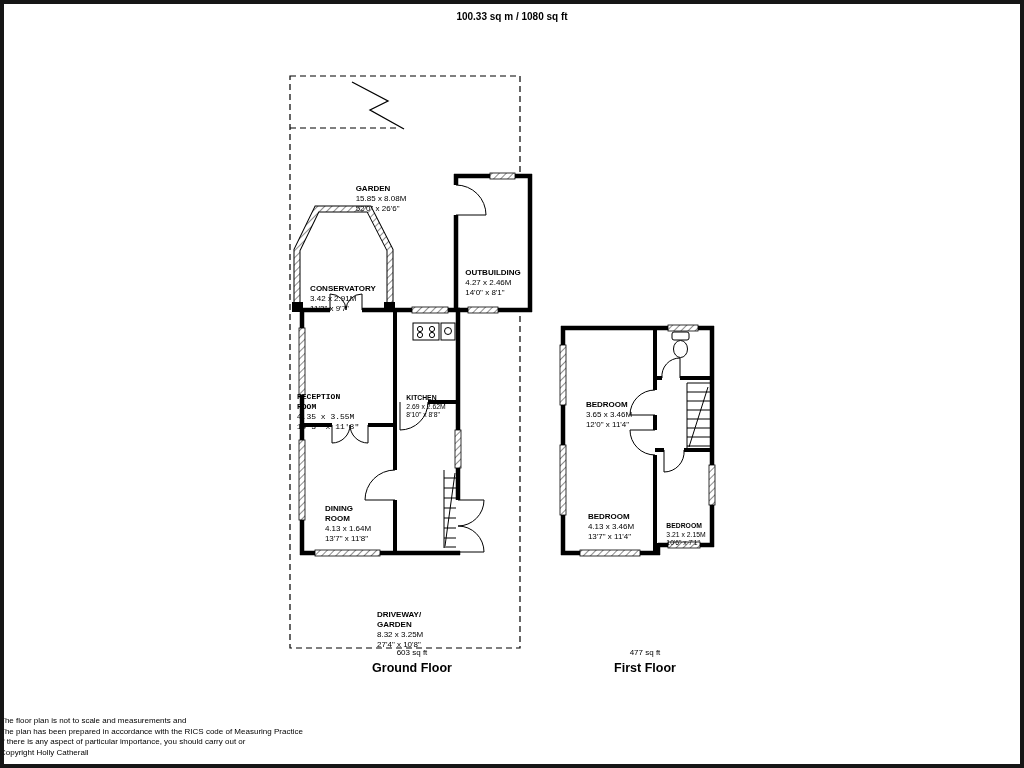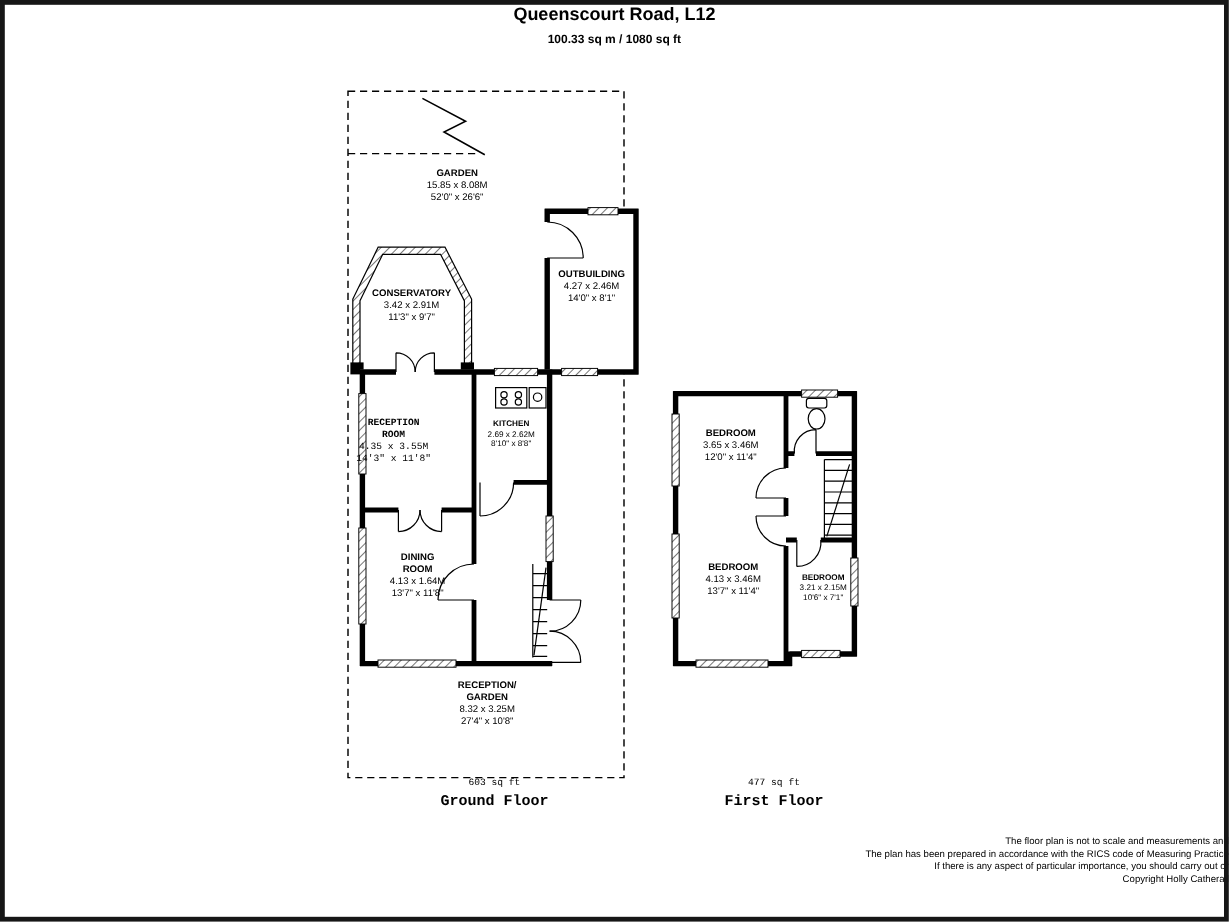--- a/index.html
+++ b/index.html
@@ -8,31 +8,31 @@
     background:#ffffff;color:#000;
     font-family:"Liberation Sans","DejaVu Sans",sans-serif;
   }
   .page-border{position:absolute;inset:0;border:4px solid #161616;pointer-events:none;}
   svg.plan{position:absolute;left:0;top:0;}
 
   .header{position:absolute;top:4px;left:0;width:100%;text-align:center;}
   .title{font-size:15px;font-weight:bold;}
   .subtitle{font-size:10px;font-weight:bold;margin-top:7px;}
 
-  .room-label{position:absolute;transform:translateX(-50%);text-align:center;}
+  .room-label{position:absolute;transform:translateX(-50%);margin-top:44px;}
   .rname{font-weight:bold;font-size:8px;line-height:10px;margin:0 auto;}
   .rdim{font-size:8px;line-height:10px;white-space:nowrap;}
   .room-label.small .rname{font-size:6.8px;line-height:8.5px;}
   .room-label.small .rdim{font-size:6.8px;line-height:8.5px;}
 
-  .caption{position:absolute;transform:translateX(-50%);text-align:center;font-family:Liberation Mono, monospace;}
+  .caption{position:absolute;transform:translateX(-50%);text-align:center;}
   .cap-area{font-size:8px;line-height:10px;}
   .cap-name{font-size:12.5px;font-weight:bold;margin-top:3px;}
 
-  .disclaimer{position:absolute;top:696px;left:0;width:100%;text-align:right;font-size:8px;line-height:10.5px;}
+  .disclaimer{position:absolute;top:716px;left:0;width:100%;text-align:left;font-size:8px;line-height:10.5px;}
 </style>
 </head>
 <body>
 
 <svg class="plan" width="1024" height="768" viewBox="0 0 1024 768">
   <defs>
     <pattern id="hatch" width="5" height="5" patternUnits="userSpaceOnUse" patternTransform="rotate(45)">
       <rect width="5" height="5" fill="#ffffff"></rect>
       <line x1="0" y1="0" x2="0" y2="5" stroke="#000000" stroke-width="0.9"></line>
     </pattern>
@@ -140,21 +140,20 @@
     </g>
 
     <g fill="#ffffff" stroke="#000" stroke-width="1">
       <rect x="672" y="332" width="17" height="8" rx="2"></rect>
       <ellipse cx="680.5" cy="349" rx="7" ry="8.5"></ellipse>
     </g>
   </g>
 </svg>
 
 <div class="header">
-  <div class="title">Queenscourt Road, L12</div>
   <div class="subtitle">100.33 sq m /  1080 sq ft</div>
 </div>
 
 <div class="room-label" style="left:381px;top:140px;">
   <div class="rname">GARDEN</div>
   <div class="rdim">15.85 x 8.08M</div>
   <div class="rdim">52'0" x 26'6"</div>
 </div>
 
 <div class="room-label" style="left:343px;top:240px;">
@@ -181,21 +180,21 @@
   <div class="rdim">8'10" x 8'8"</div>
 </div>
 
 <div class="room-label" style="left:348px;top:460px;">
   <div class="rname" style="width:46px;">DINING ROOM</div>
   <div class="rdim">4.13 x 1.64M</div>
   <div class="rdim">13'7" x 11'8"</div>
 </div>
 
 <div class="room-label" style="left:406px;top:566px;">
-  <div class="rname" style="width:58px;">RECEPTION/ GARDEN</div>
+  <div class="rname" style="width:58px;">DRIVEWAY/ GARDEN</div>
   <div class="rdim">8.32 x 3.25M</div>
   <div class="rdim">27'4" x 10'8"</div>
 </div>
 
 <div class="room-label" style="left:609px;top:356px;">
   <div class="rname">BEDROOM</div>
   <div class="rdim">3.65 x 3.46M</div>
   <div class="rdim">12'0" x 11'4"</div>
 </div>
 

